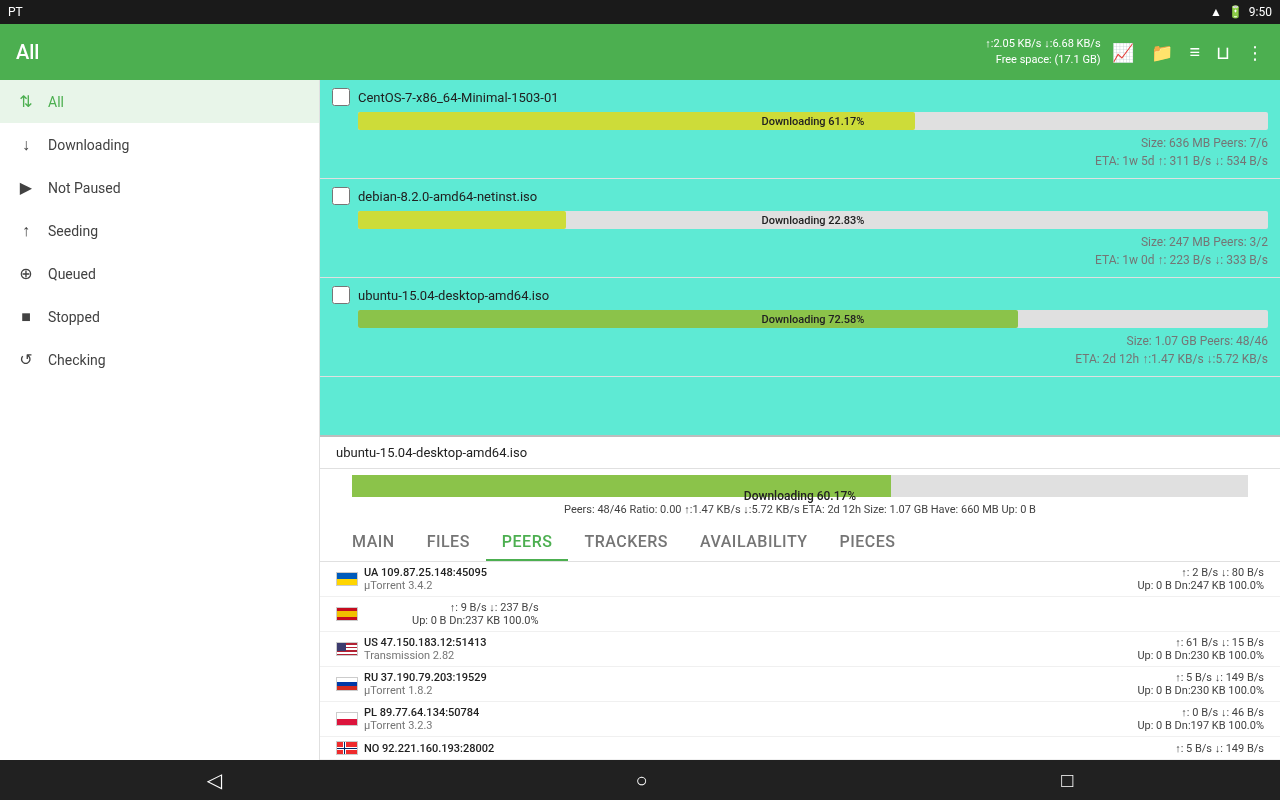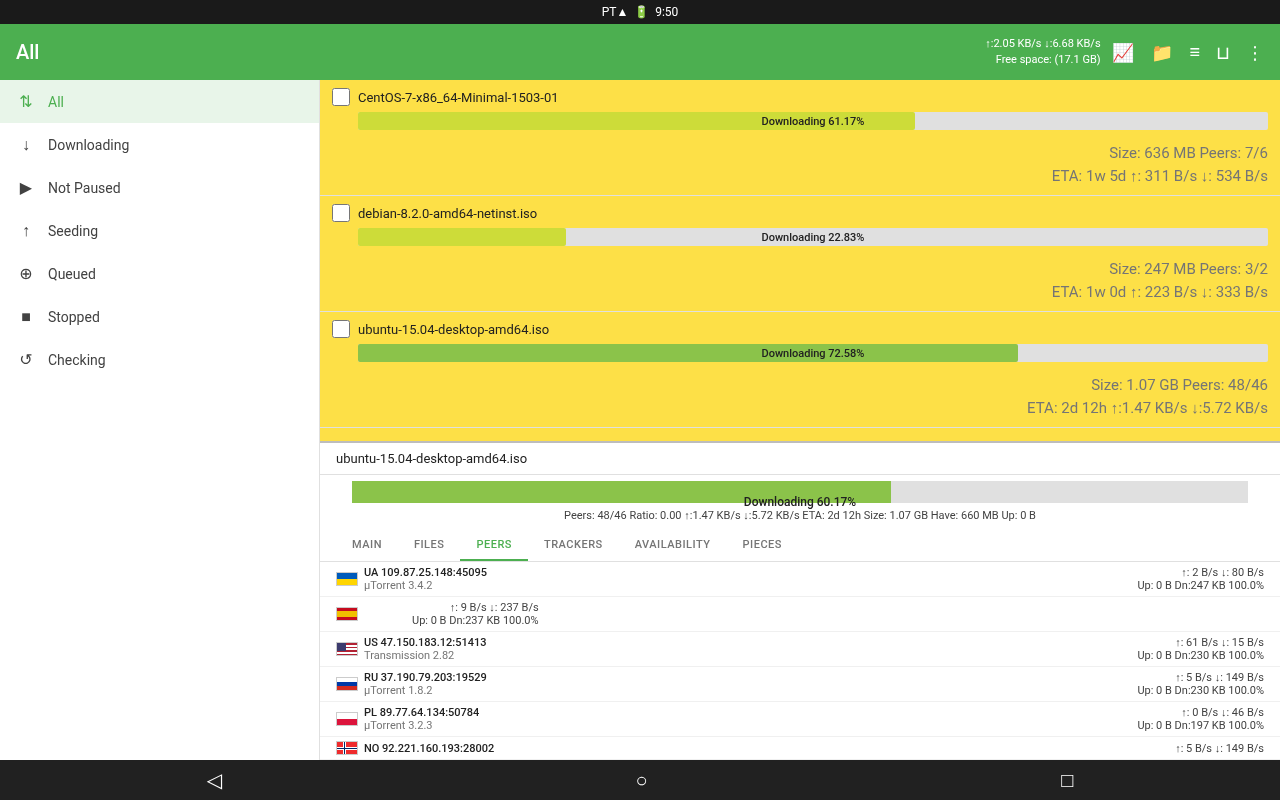--- a/index.html
+++ b/index.html
@@ -4,21 +4,21 @@
   <style>
     * { margin: 0; padding: 0; box-sizing: border-box; }
     body { font-family: 'Roboto', Arial, sans-serif; background: #f5f5f5; width: 1280px; height: 800px; overflow: hidden; font-size: 13px; }
 
     
     .status-bar {
       background: #1a1a1a;
       height: 24px;
       display: flex;
       align-items: center;
-      justify-content: center;
+      justify-content: space-between;
       padding: 0 8px;
       color: white;
       font-size: 12px;
     }
     .status-bar-right { display: flex; align-items: center; gap: 6px; }
 
     
     .app-bar {
       background: #4CAF50;
       height: 56px;
@@ -54,21 +54,21 @@
       color: #424242;
     }
     .sidebar-item.active { background: #e8f5e9; color: #4CAF50; }
     .sidebar-icon { font-size: 16px; width: 20px; text-align: center; }
     .sidebar-label { font-size: 14px; }
 
     
     .content-area {
       flex: 1;
       overflow-y: auto;
-      background: #fde047;
+      background: #5eead4;
     }
 
     
     .torrent-item {
       border-bottom: 1px solid #e0e0e0;
       padding: 8px 12px;
     }
     .torrent-header {
       display: flex;
       align-items: center;
@@ -76,39 +76,39 @@
       margin-bottom: 6px;
     }
     .torrent-checkbox { width: 18px; height: 18px; }
     .torrent-name { font-size: 13px; color: #212121; flex: 1; }
     .progress-bar-container {
       position: relative;
       height: 18px;
       background: #e0e0e0;
       border-radius: 2px;
       margin-left: 26px;
-      margin-bottom: 12px;
+      margin-bottom: 4px;
     }
     .progress-bar-fill {
       height: 100%;
       border-radius: 2px;
     }
     .progress-label {
       position: absolute;
       top: 0; left: 0; right: 0; bottom: 0;
       display: flex;
       align-items: center;
       justify-content: center;
       font-size: 11px;
       color: #212121;
       font-weight: 500;
     }
     .torrent-meta {
       text-align: right;
-      font-size: 15px;
+      font-size: 12px;
       color: #757575;
       line-height: 1.5;
     }
 
     
     .detail-panel {
       background: white;
       border-top: 2px solid #bdbdbd;
     }
     .detail-title {
@@ -145,21 +145,21 @@
     }
 
     
     .tabs-bar {
       display: flex;
       border-bottom: 1px solid #e0e0e0;
       padding: 0 16px;
     }
     .tab-item {
       padding: 10px 16px;
-      font-size: 11px;
+      font-size: 16px;
       color: #757575;
       cursor: pointer;
       position: relative;
       font-weight: 500;
       letter-spacing: 0.5px;
     }
     .tab-item.active { color: #4CAF50; }
     .tab-item.active::after {
       content: '';
       position: absolute;

